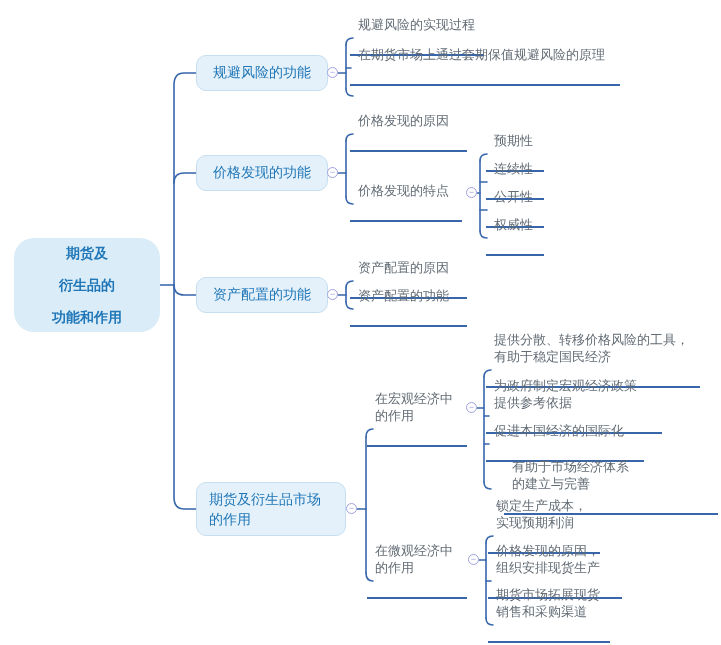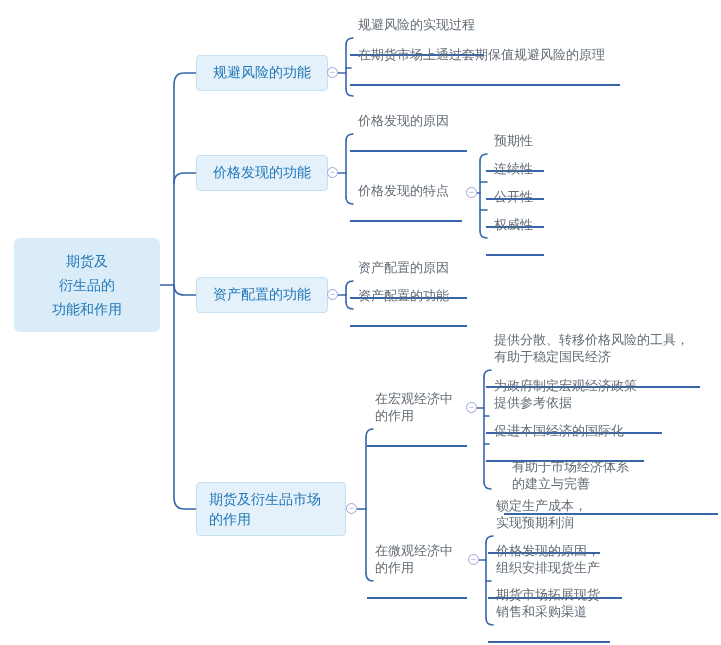--- a/index.html
+++ b/index.html
@@ -4,25 +4,25 @@
 <style>
   :root{
     --root-fill:#d9ecf7; --node-fill:#e4f1fa; --node-border:#c6dff0;
     --node-text:#2177b8; --leaf-text:#636c75; --line:#3766ab; --collapse:#9fa2de;
   }
   html,body{margin:0;padding:0;background:#fff;}
   .canvas{position:relative;width:721px;height:645px;background:#ffffff;overflow:hidden;
           font-family:"Liberation Sans",sans-serif;}
   .connectors{position:absolute;left:0;top:0;pointer-events:none;}
   .box{position:absolute;box-sizing:border-box;background:var(--node-fill);
-       border:1px solid var(--node-border);border-radius:4px;color:var(--node-text);
+       border:1px solid var(--node-border);border-radius:10px;color:var(--node-text);
        font-size:14px;display:flex;align-items:center;justify-content:center;
        text-align:center;white-space:pre;z-index:2;}
   .box.wide{justify-content:flex-start;text-align:left;padding:0 12px;line-height:20px;}
-  .rootbox{background:var(--root-fill);border:none;border-radius:6px;line-height:24px;}
+  .rootbox{background:var(--root-fill);border:none;border-radius:20px;line-height:32px;font-weight:bold;}
   .leaf{position:absolute;box-sizing:border-box;color:var(--leaf-text);font-size:13px;
         line-height:17px;padding:0 8px 21px 8px;border-bottom:2px solid var(--line);
         white-space:pre;z-index:2;}
   .collapse{position:absolute;box-sizing:border-box;width:11px;height:11px;
             border:1px solid var(--collapse);border-radius:50%;background:#fff;
             color:var(--collapse);font-size:9px;line-height:8px;text-align:center;
             z-index:3;cursor:pointer;}
   path{stroke:var(--line);stroke-width:1.6;fill:none;stroke-linecap:round;}
 </style>
 </head>

